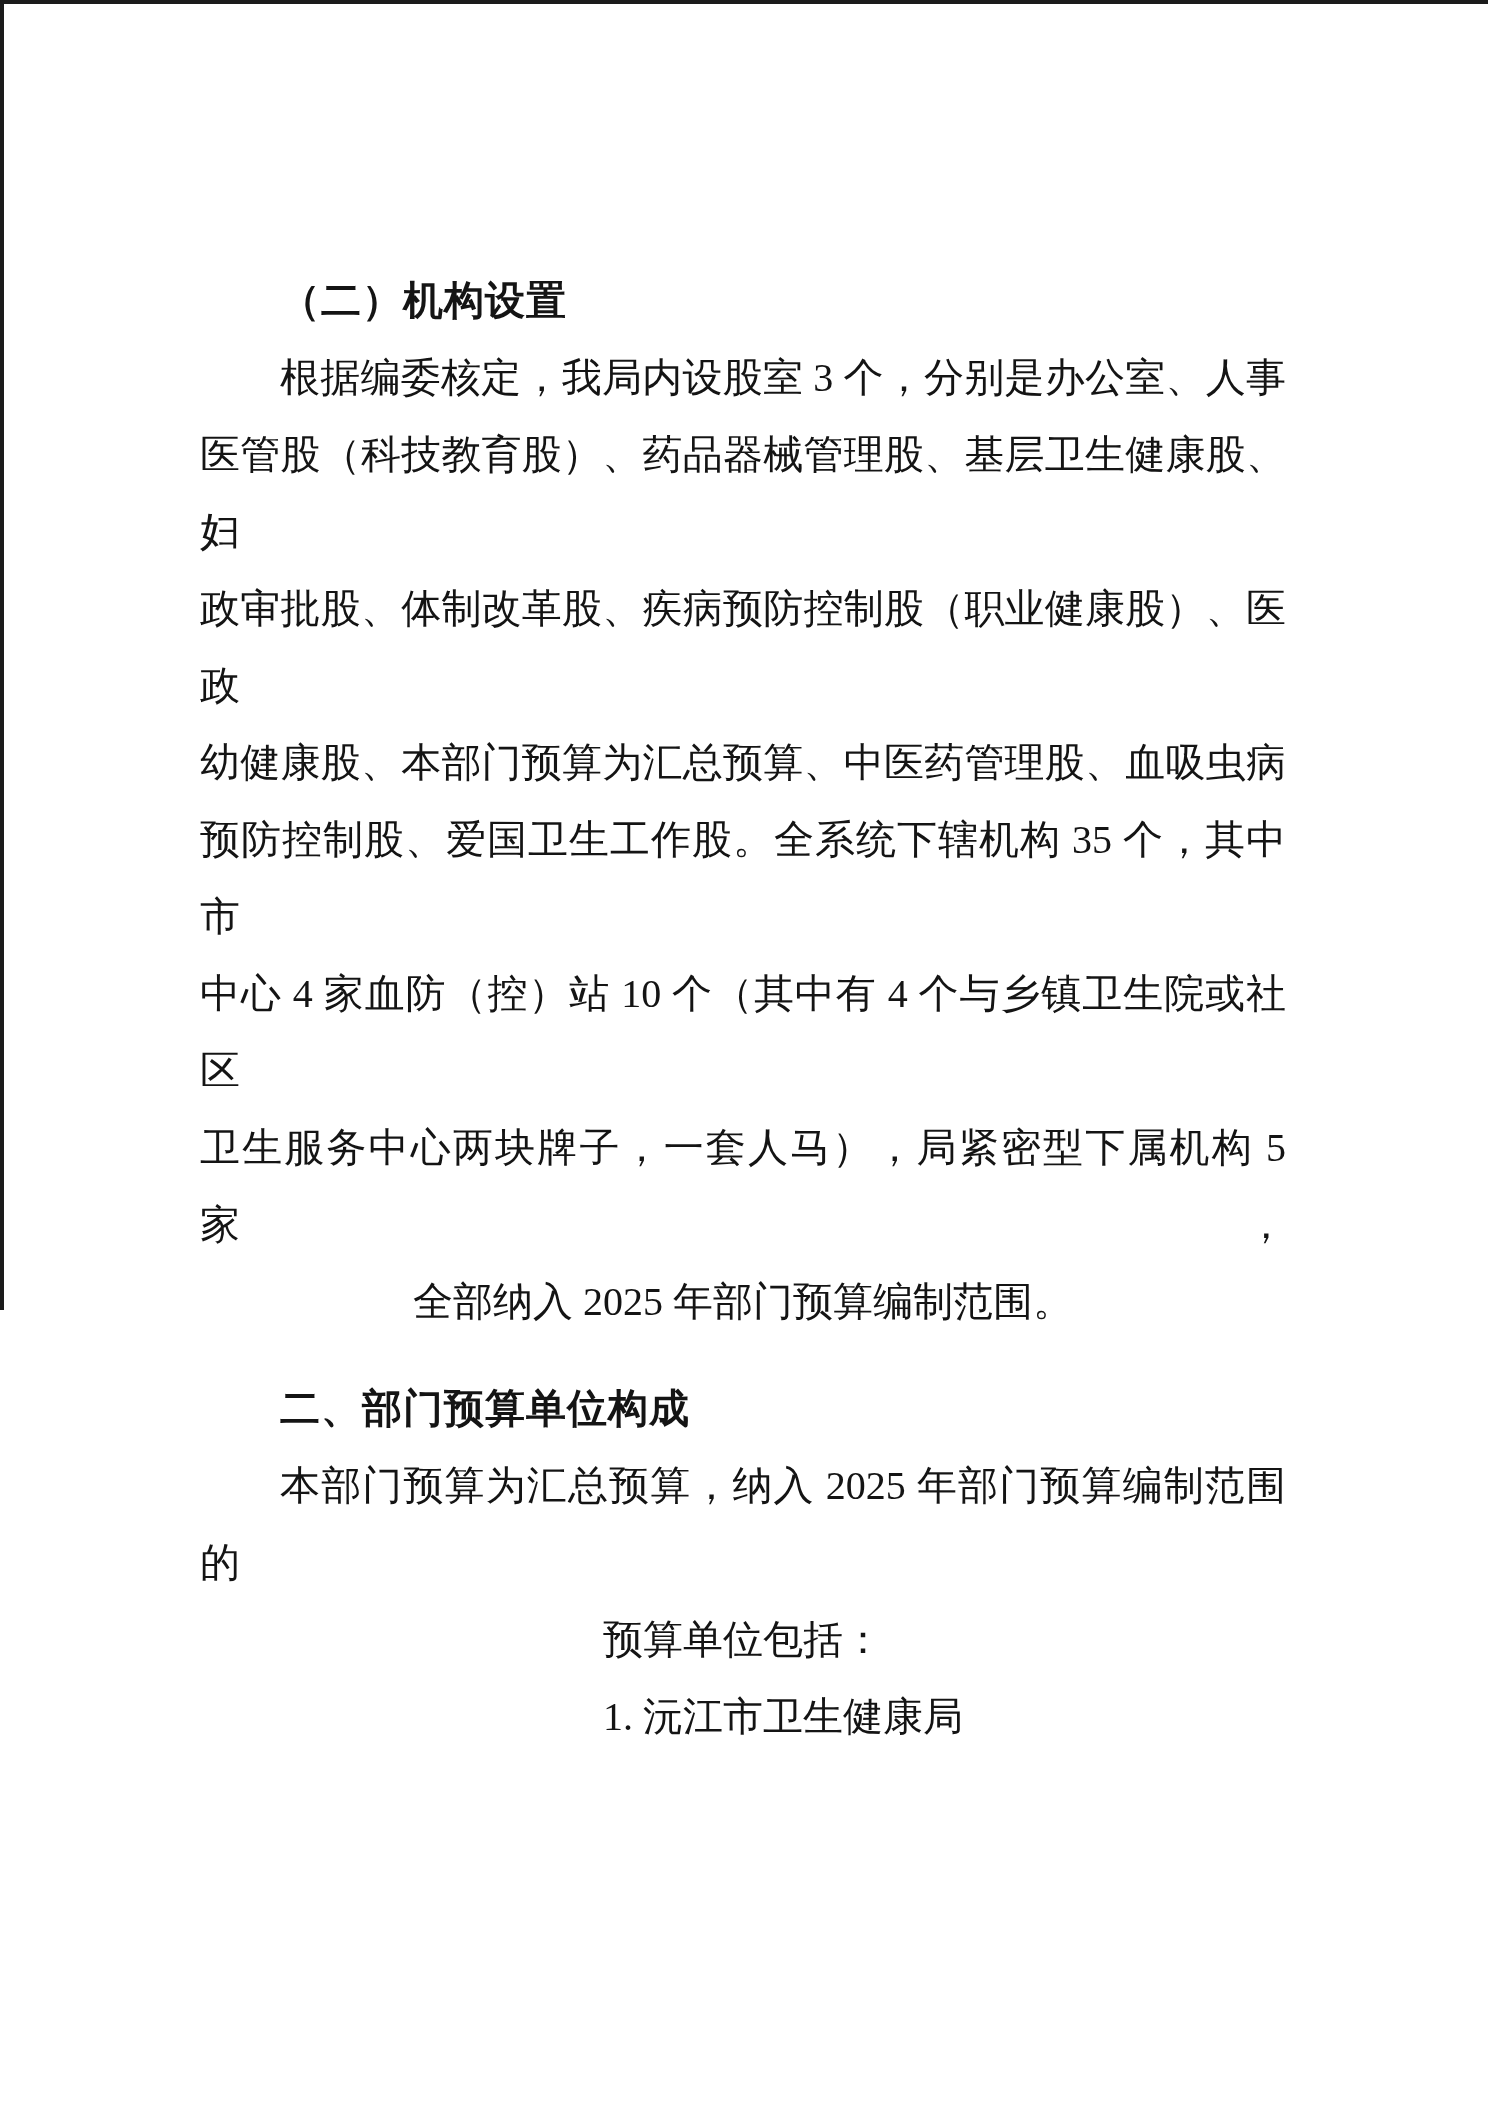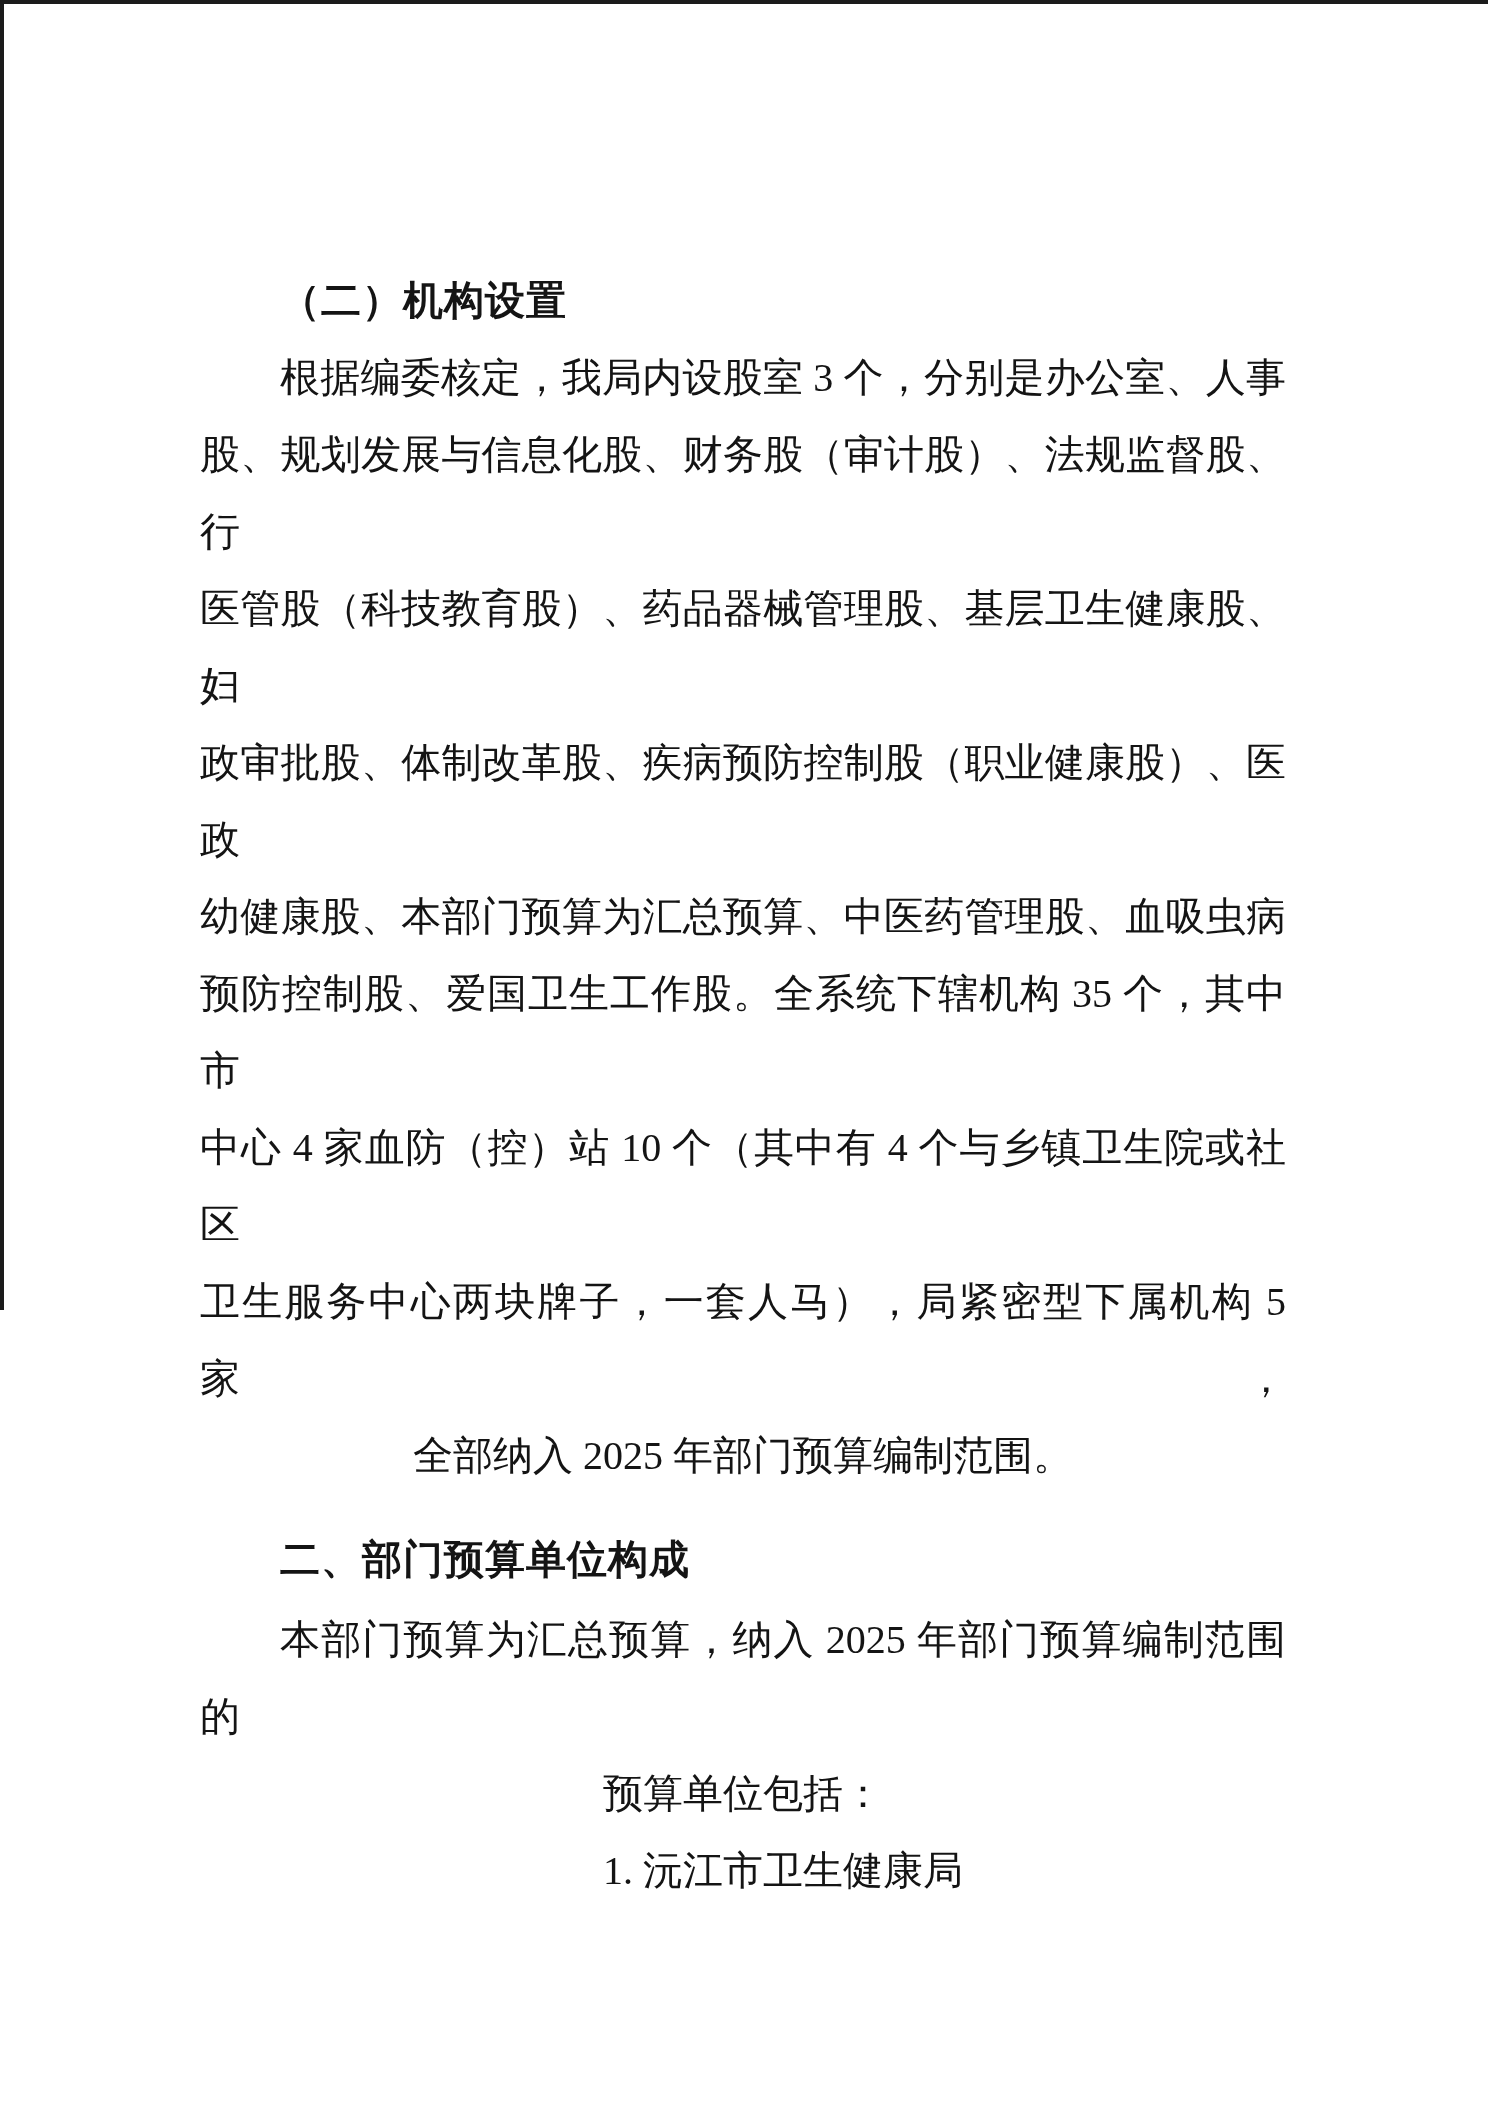--- a/index.html
+++ b/index.html
@@ -47,21 +47,20 @@
     font-weight: 700;
     font-size: 40px;
     line-height: 77px;
     text-indent: 2em;
     margin: 0;
     letter-spacing: 1px;
     white-space: nowrap;
   }
   .heading2 {
     margin-top: 30px;
-    font-family: Liberation Mono, monospace;
   }
   .line {
     font-size: 40px;
     line-height: 77px;
     margin: 0;
     text-align: center;
   }
   .just {
     text-align: justify;
     text-align-last: justify;
@@ -77,21 +76,20 @@
 <div class="page">
   <div class="edge-top"></div>
   <div class="edge-left"></div>
   <div class="edge-right"></div>
 
   <div class="content">
 
     <h3 class="heading">（二）机构设置</h3>
 
     <div class="line ind just">根据编委核定，我局内设股室 3 个，分别是办公室、人事</div>
-    <div class="line just">股、规划发展与信息化股、财务股（审计股）、法规监督股、行</div>
     <div class="line just">医管股（科技教育股）、药品器械管理股、基层卫生健康股、妇</div>
     <div class="line just">政审批股、体制改革股、疾病预防控制股（职业健康股）、医政</div>
     <div class="line just">幼健康股、本部门预算为汇总预算、中医药管理股、血吸虫病</div>
     <div class="line just">预防控制股、爱国卫生工作股。全系统下辖机构 35 个，其中市</div>
     <div class="line just">中心 4 家血防（控）站 10 个（其中有 4 个与乡镇卫生院或社区</div>
     <div class="line just">卫生服务中心两块牌子，一套人马），局紧密型下属机构 5 家，</div>
     <div class="line">全部纳入 2025 年部门预算编制范围。</div>
 
     <h3 class="heading heading2">二、部门预算单位构成</h3>
 

